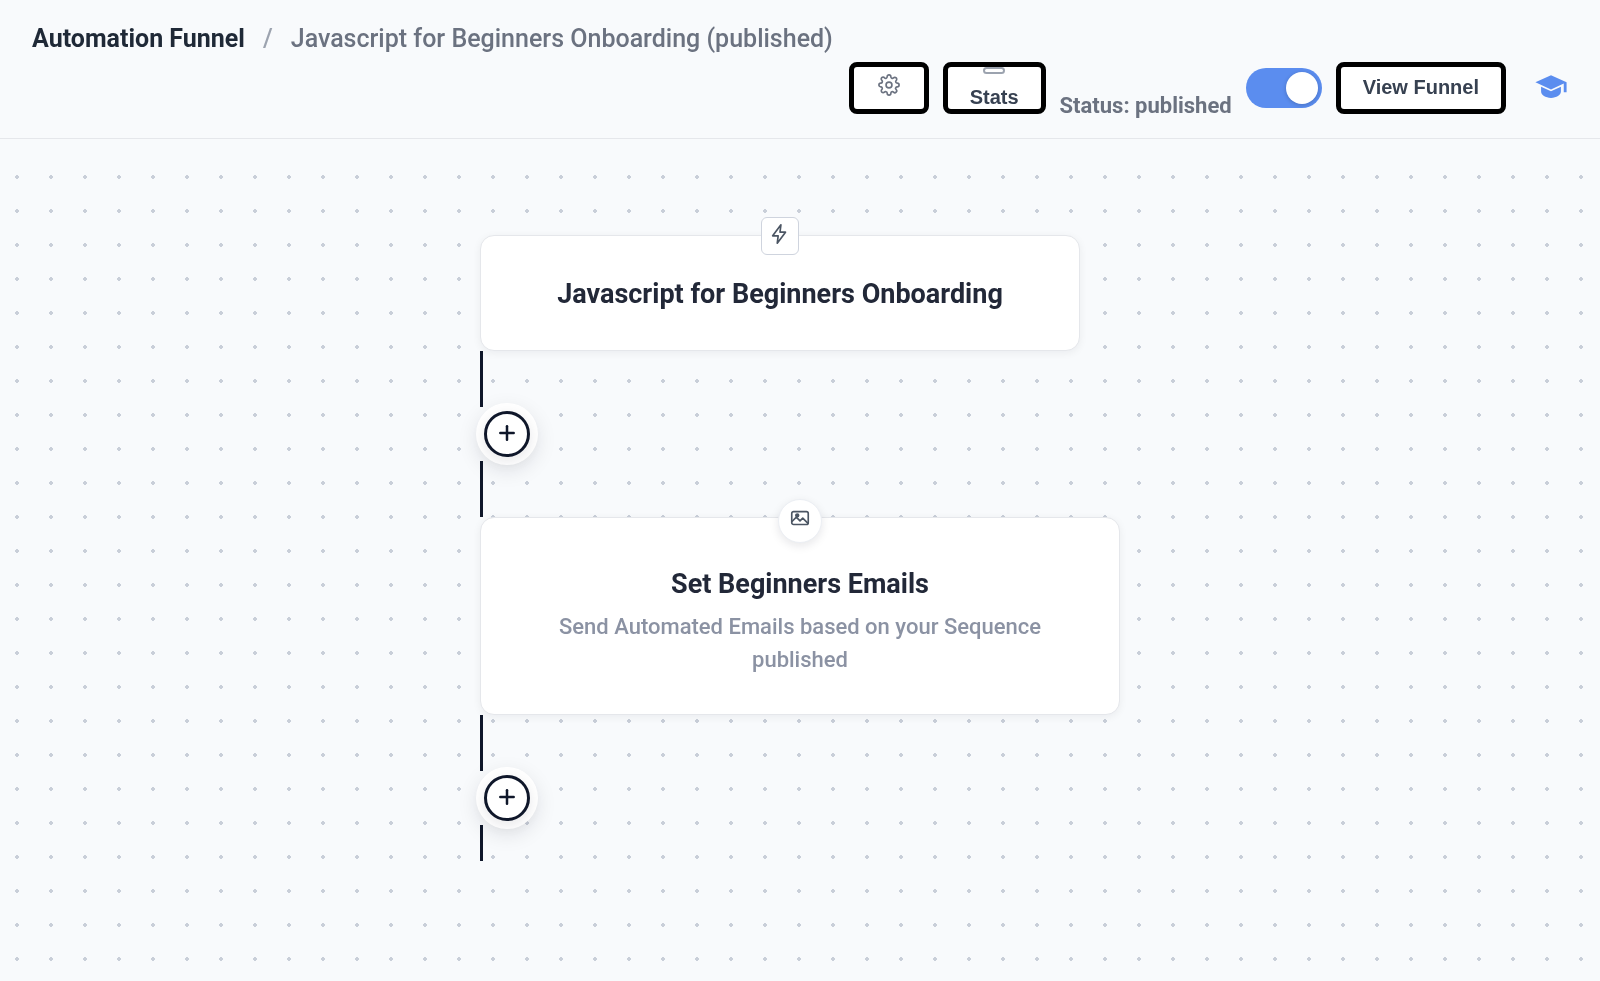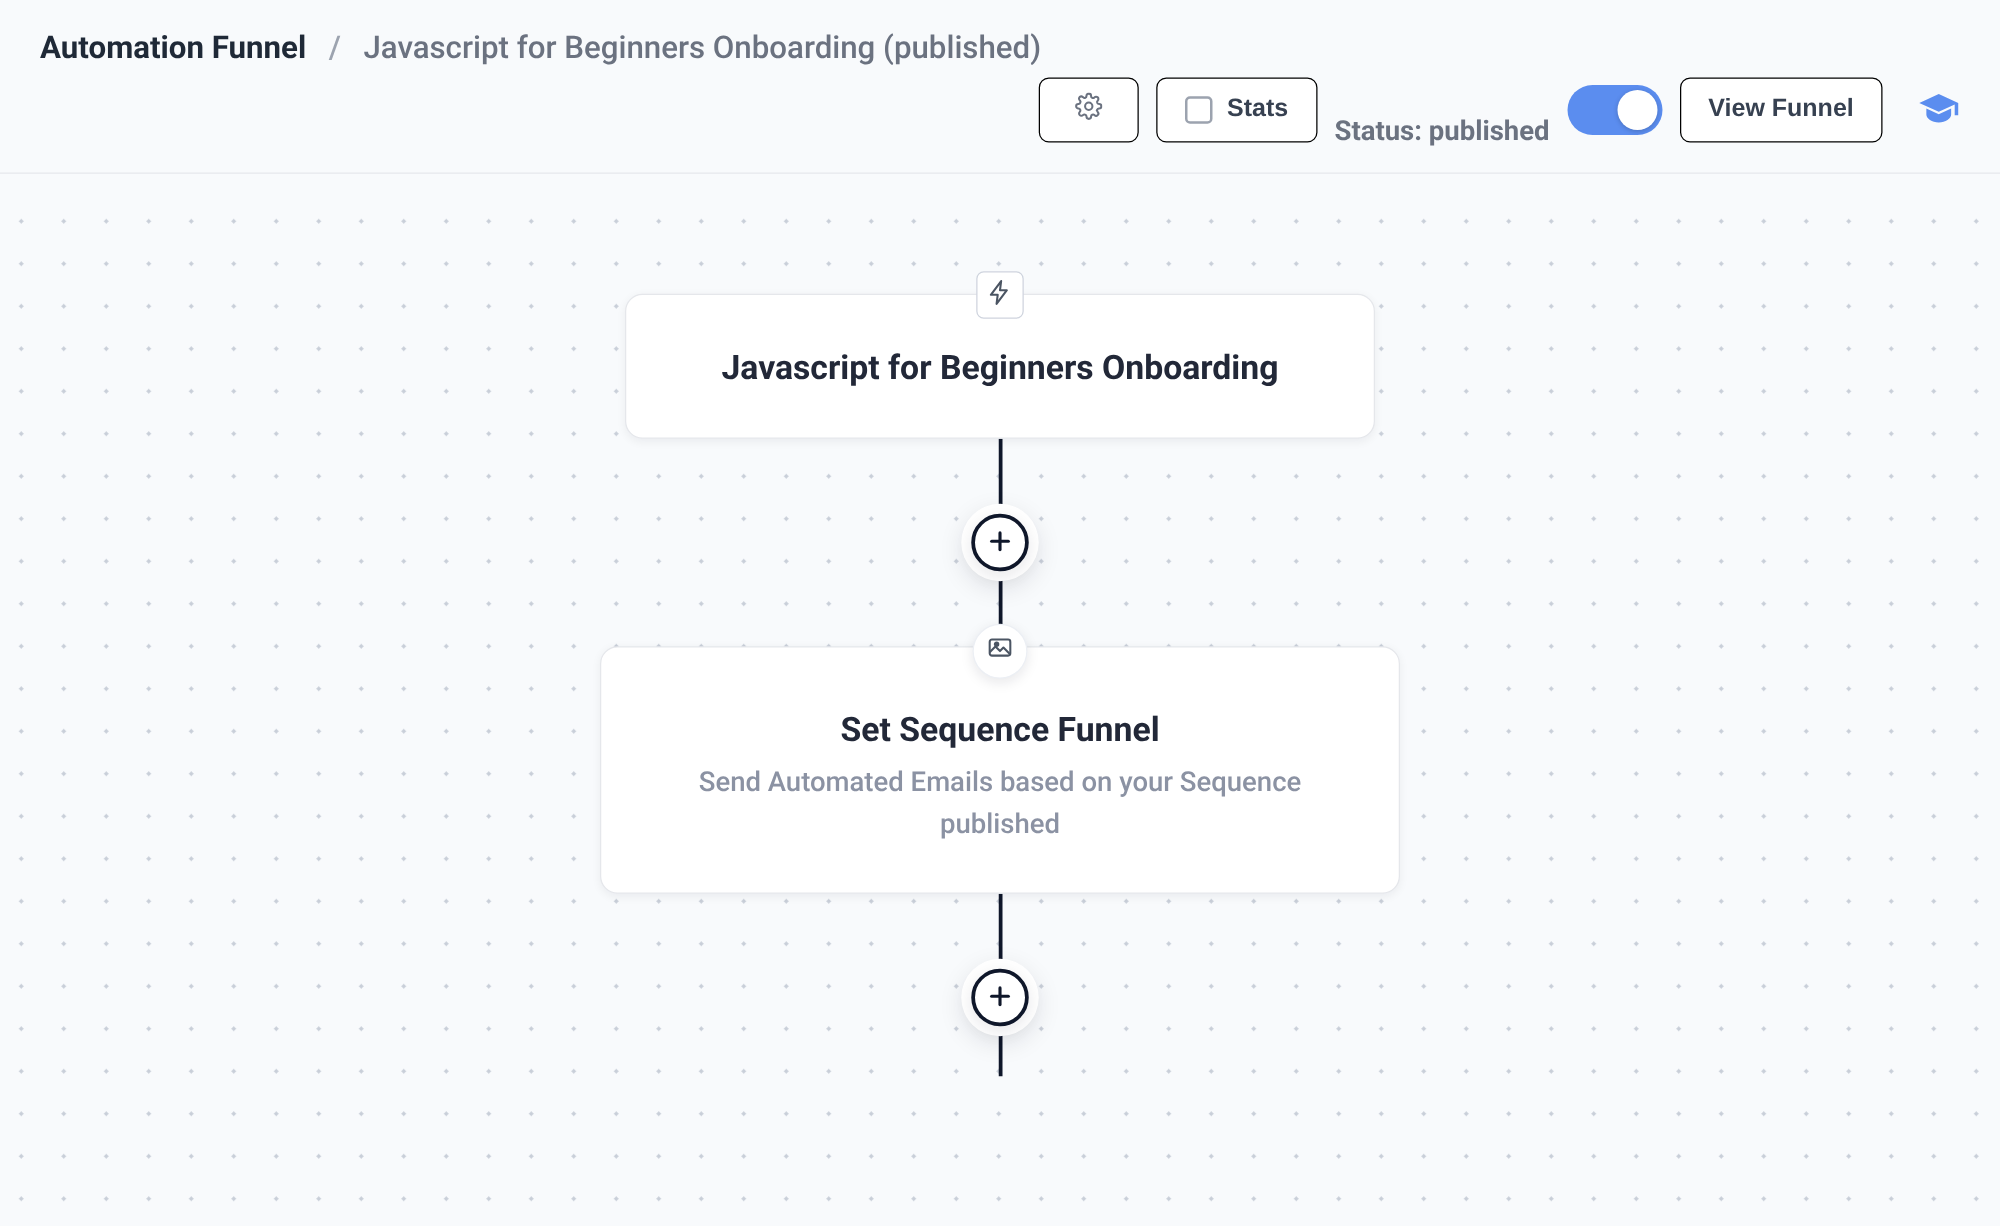--- a/index.html
+++ b/index.html
@@ -42,28 +42,29 @@
     align-items: center;
     gap: 14px;
     justify-content: flex-end;
   }
   .btn {
     display: inline-flex;
     align-items: center;
     justify-content: center;
     height: 52px;
     padding: 0 22px;
-    border: 1px solid #000000;
+    border: 5px solid #000000;
     border-radius: 8px;
     background: #fff;
     font-size: 20px;
     font-weight: 600;
     color: #374151;
     cursor: pointer;
     gap: 12px;
+    flex-direction: column;
   }
   .btn.icon-only { width: 80px; padding: 0; }
   .gear-svg { width: 22px; height: 22px; }
   .chk {
     width: 22px; height: 22px;
     border: 2px solid #9ca3af;
     border-radius: 4px;
     display: inline-block;
   }
   .status-label {
@@ -102,21 +103,20 @@
   }
 
   
   .flow {
     position: absolute;
     left: 50%; top: 75px;
     transform: translateX(-50%);
     width: 640px;
     display: flex;
     flex-direction: column;
-    align-items: center;
   }
 
   .node {
     position: relative;
     width: 600px;
     background: #fff;
     border: 1px solid #e5e7eb;
     border-radius: 14px;
     box-shadow: 0 2px 8px rgba(15,23,42,.06);
     padding: 42px 34px 30px 34px;
@@ -266,21 +266,21 @@
     <div class="node tall">
       <div class="node-badge circle">
         <span>
           <svg viewBox="0 0 24 24" fill="none" stroke="#4b5563" stroke-width="1.8" stroke-linejoin="round">
             <rect x="3" y="4" width="18" height="14" rx="2"></rect>
             <path d="m3 15 5-5 4 4 3-3 6 6"></path>
             <circle cx="9" cy="8" r="1.5" fill="#4b5563"></circle>
           </svg>
         </span>
       </div>
-      <div class="node-title">Set Sequence Funnel</div>
+      <div class="node-title">Set Beginners Emails</div>
       <div class="node-sub">Send Automated Emails based on your Sequence published</div>
     </div>
 
     <div class="connector short"></div>
 
     <div class="add-wrap">
       <button class="add-btn">
         <span>
           <svg viewBox="0 0 24 24" fill="none" stroke="#0f172a" stroke-width="3" stroke-linecap="round">
             <line x1="12" y1="4" x2="12" y2="20"></line>

